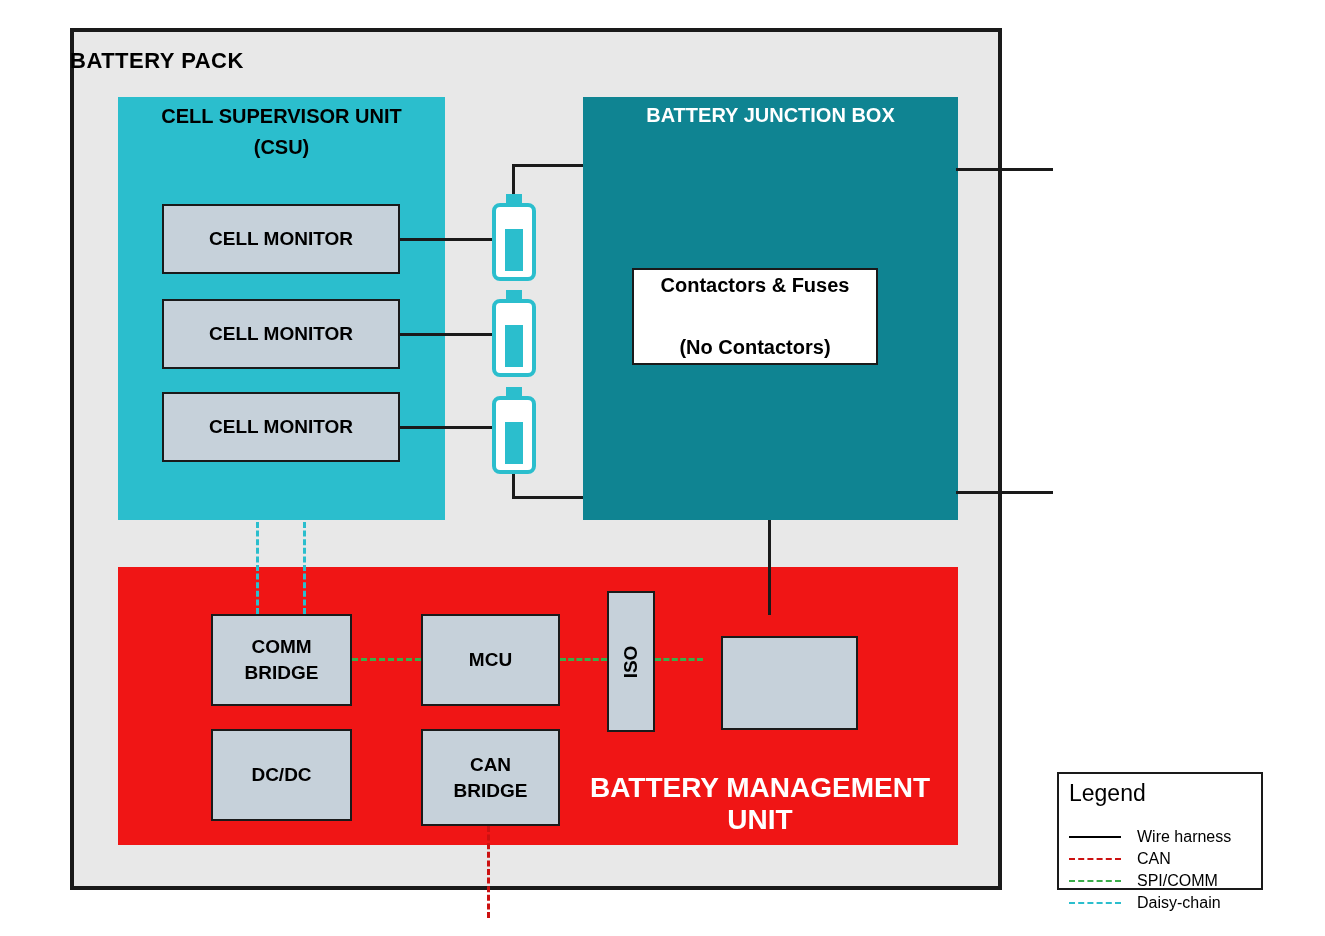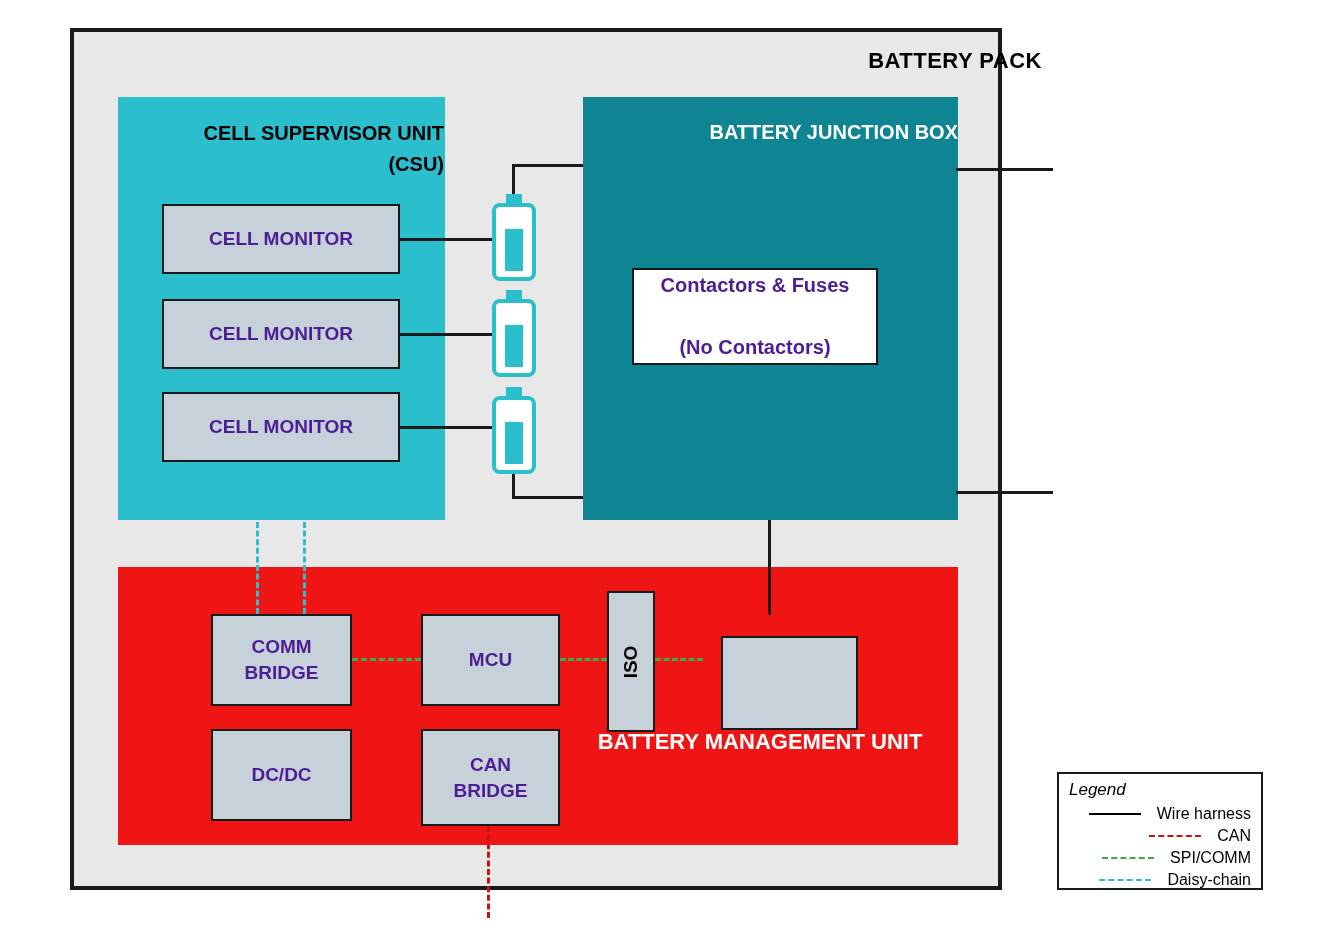--- a/index.html
+++ b/index.html
@@ -1,41 +1,41 @@
 <!DOCTYPE html>
 <html style="--pack-bg: #e8e8e8; --csu-fill: #2bbecd; --bjb-fill: #0f8492; --bmu-fill: #f01515; --box-fill: #c6d1da; --wire: #1a1a1a; --can: #cc1111; --spi: #3aae4a; --daisy: #2bbecd;"><head>
 <meta charset="utf-8">
 <style>
   * { margin:0; padding:0; box-sizing:border-box; }
   body { background:#ffffff; font-family:"Liberation Sans", sans-serif; }
   .canvas { position:relative; width:1325px; height:936px; background:#ffffff; overflow:hidden; }
 
   .pack { position:absolute; left:70px; top:28px; width:932px; height:862px;
           background:var(--pack-bg); border:4px solid var(--wire); }
-  .pack-title { position:absolute; left:70px; top:48px; width:972px; text-align:right;
+  .pack-title { position:absolute; left:70px; top:48px; width:972px; text-align:left;
                 font-size:22px; font-weight:bold; color:#000; letter-spacing:.5px; }
 
   .csu { position:absolute; left:118px; top:97px; width:327px; height:423px;
          background:var(--csu-fill); border:1px solid var(--csu-fill); }
   .bjb { position:absolute; left:583px; top:97px; width:375px; height:423px;
          background:var(--bjb-fill); }
   .bmu { position:absolute; left:118px; top:567px; width:840px; height:278px;
          background:var(--bmu-fill); }
 
-  .block-title { padding-top:20px; text-align:right; font-size:20px; font-weight:bold;
+  .block-title { padding-top:3px; text-align:center; font-size:20px; font-weight:bold;
                  line-height:31px; color:#000; }
   .bjb .block-title, .bmu-title { color:#ffffff; }
 
   .inner-box { position:absolute; background:var(--box-fill); border:2px solid var(--wire);
                display:flex; align-items:center; justify-content:center; text-align:center;
-               font-size:19px; font-weight:bold; color:#4c1d95; line-height:26px; white-space:pre-line; }
+               font-size:19px; font-weight:bold; color:#000000; line-height:26px; white-space:pre-line; }
   .white-box { background:#ffffff; font-size:20px; line-height:31px; }
 
-  .bmu-title { position:absolute; left:565px; top:726px; width:390px; text-align:center;
-               font-size:22px; font-weight:bold; line-height:32px; }
+  .bmu-title { position:absolute; left:565px; top:772px; width:390px; text-align:center;
+               font-size:28px; font-weight:bold; line-height:32px; }
 
   
   .battery { position:absolute; left:492px; width:44px; }
   .bat-terminal { width:16px; height:9px; margin:0 auto; background:var(--csu-fill); }
   .bat-body { height:78px; border:4px solid var(--csu-fill); border-radius:8px;
               background:#ffffff; position:relative; }
   .bat-fill { position:absolute; left:50%; transform:translateX(-50%); bottom:6px;
               width:18px; height:42px; background:var(--csu-fill); }
 
   
@@ -46,22 +46,22 @@
   .dash-red-v   { position:absolute; width:0; border-left:3px dashed var(--can); }
 
   .iso-box { position:absolute; left:607px; top:591px; width:48px; height:141px;
              background:var(--box-fill); border:2px solid var(--wire);
              display:flex; align-items:center; justify-content:center; }
   .iso-text { transform:rotate(-90deg); font-size:19px; font-weight:bold; color:#000; }
 
   
   .legend { position:absolute; left:1057px; top:772px; width:206px; height:118px;
             background:#ffffff; border:2px solid var(--wire); padding:6px 10px; }
-  .legend-title { font-size:17px; color:#000; margin-bottom:3px;font-style:italic; }
-  .legend-row { display:flex; align-items:center; gap:16px; height:22px;justify-content:flex-end; }
+  .legend-title { font-size:23px; color:#000; margin-bottom:19px; }
+  .legend-row { display:flex; align-items:center; gap:16px; height:22px; }
   .legend-line { display:inline-block; width:52px; height:0; }
   .legend-label { font-size:16px; color:#000; }
 </style>
 </head>
 <body>
 
 <div class="canvas">
 
   <div class="pack"></div>
   <div class="pack-title">BATTERY PACK</div>

